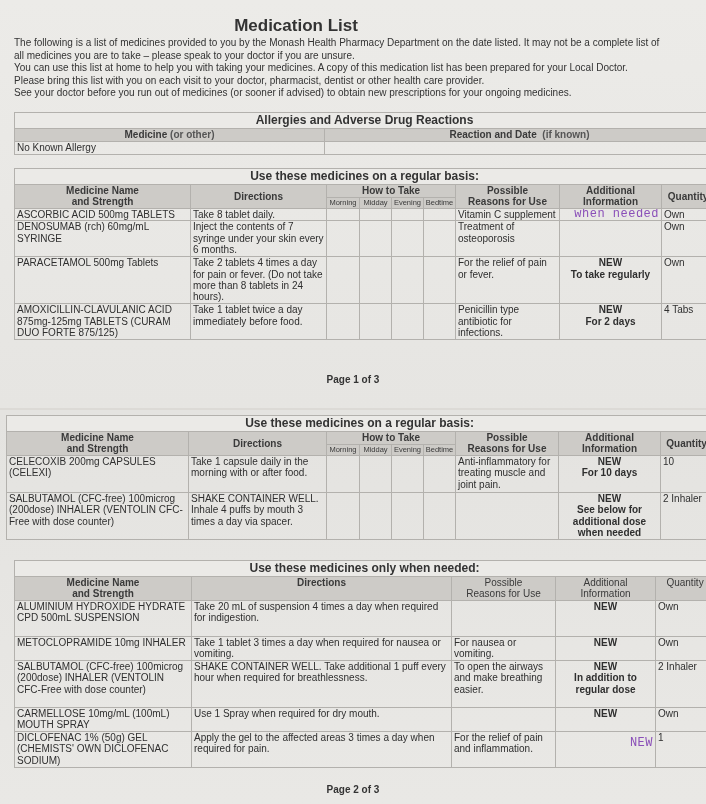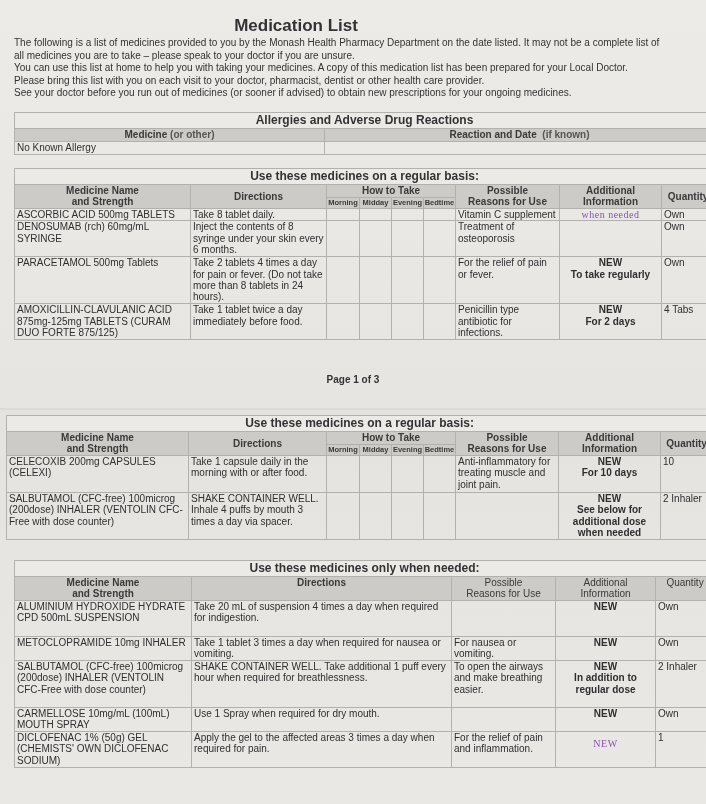--- a/index.html
+++ b/index.html
@@ -23,23 +23,23 @@
   .intro {
     position:absolute; top:37px; left:14px; width:700px;
     font-size:10px; line-height:12.6px; color:#333; white-space:nowrap;
   }
   .intro div { height:12.6px; }
   table { border-collapse:collapse; position:absolute; table-layout:fixed; }
   td, th { border:1px solid #b3b1ad; padding:0 2px; vertical-align:top; font-size:10px; line-height:11.4px; color:#2f2f2f; font-weight:normal; overflow:hidden; }
   .sect { background:#ebeae7; text-align:center; font-weight:bold; font-size:12px; line-height:14px; color:#333; height:15px; padding:0; }
   .hdr { background:#cdcbc7; text-align:center; font-weight:bold; color:#3a3a3a; vertical-align:middle; }
   .hdr .sub { font-weight:bold; color:#555; }
-  .htt-sub { font-size:7.5px; font-weight:bold; padding:0; line-height:9px; background:#cdcbc7; text-align:center; color:#3a3a3a; }
+  .htt-sub { font-size:7.5px; font-weight:normal; padding:0; line-height:9px; background:#cdcbc7; text-align:center; color:#3a3a3a; }
   .center-bold { text-align:center; font-weight:bold; }
-  .handwrite { font-family:Liberation Serif, serif; color:#8a4fb8; font-size:10px; text-align:center; letter-spacing:0.5px; }
+  .handwrite { font-family:Liberation Mono, monospace; color:#8a4fb8; font-size:12px; text-align:right; letter-spacing:0.5px; }
   .pagenum { position:absolute; left:0; width:706px; text-align:center; font-size:10px; font-weight:bold; color:#333; }
   .allergy-row td { height:12px;margin-top:15px; }
 </style>
 </head>
 <body>
 
 <div class="page" id="page1">
   <div class="title">Medication List</div>
   <div class="intro">
     <div>The following is a list of medicines provided to you by the Monash Health Pharmacy Department on the date listed. It may not be a complete list of</div>
@@ -105,21 +105,21 @@
       <td></td>
           <td></td>
           <td></td>
           <td></td>
       <td>Vitamin C supplement</td>
       <td class="handwrite">when needed</td>
       <td>Own</td>
     </tr>
     <tr>
       <td>DENOSUMAB (rch) 60mg/mL SYRINGE</td>
-      <td style="height:35px">Inject the contents of 8 syringe under your skin every 6 months.</td>
+      <td style="height:35px">Inject the contents of 7 syringe under your skin every 6 months.</td>
       <td></td>
           <td></td>
           <td></td>
           <td></td>
       <td>Treatment of osteoporosis</td>
       <td></td>
       <td>Own</td>
     </tr>
     <tr>
       <td>PARACETAMOL 500mg Tablets</td>
@@ -260,13 +260,14 @@
     <tr>
       <td>DICLOFENAC 1% (50g) GEL (CHEMISTS' OWN DICLOFENAC SODIUM)</td>
       <td style="height:35px">Apply the gel to the affected areas 3 times a day when required for pain.</td>
       <td>For the relief of pain and inflammation.</td>
       <td class="handwrite" style="padding-top:6px">NEW</td>
       <td>1</td>
     </tr>
   </tbody>
     </table>
 
+  <div class="pagenum" style="top:374px">Page 2 of 3</div>
 </div>
 
 </body></html>

